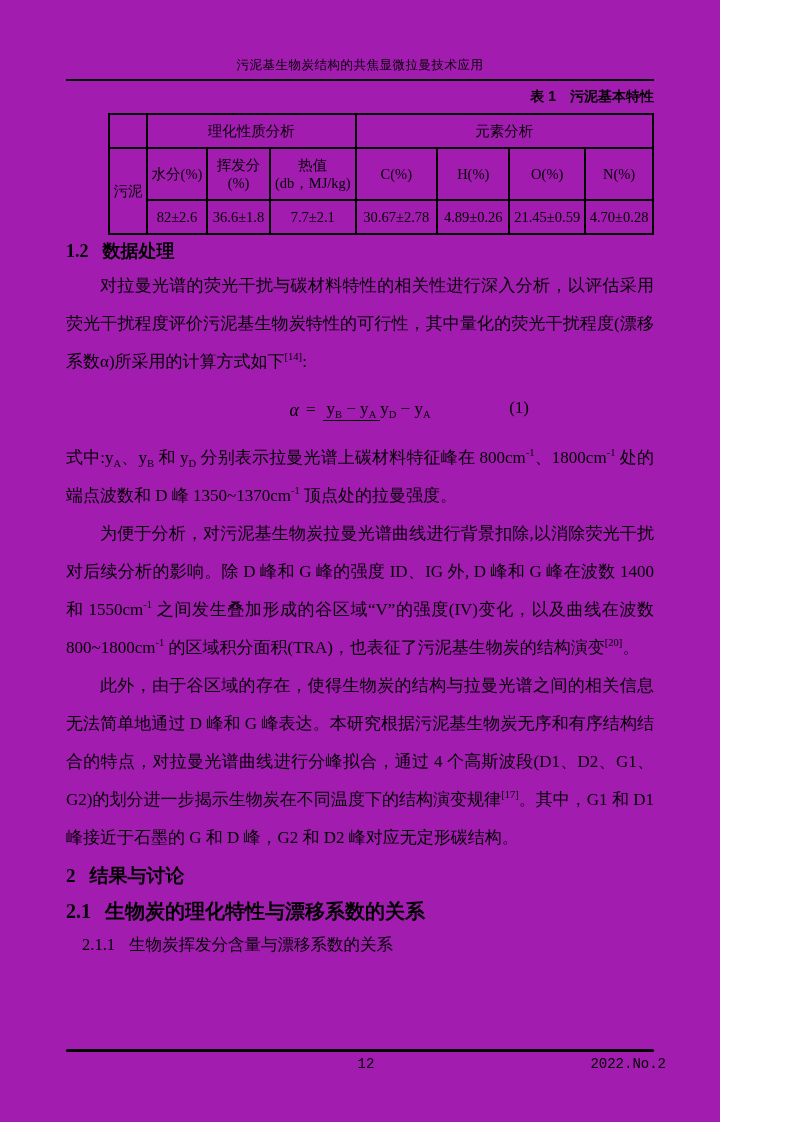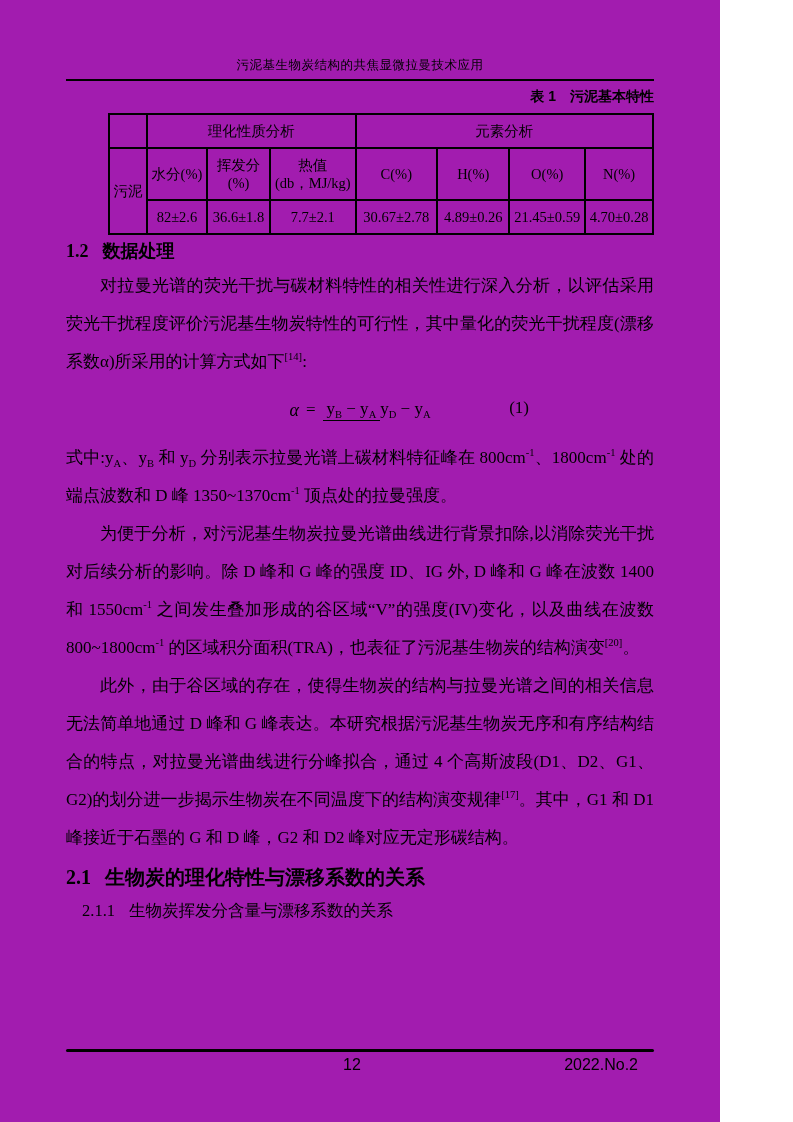--- a/index.html
+++ b/index.html
@@ -88,24 +88,24 @@
   
   .footer-rule {
     position: absolute;
     left: 66px; right: 66px; top: 1049px;
     height: 3px;
     background: #000;
     border-radius: 2px;
   }
   .footer-text {
     position: absolute;
-    left: 66px; right: 82px; top: 1056px;
+    left: 66px; right: 54px; top: 1056px;
     height: 18px;
-    font-family: Liberation Sans, sans-serif;
-    font-size: 16px;
+    font-family: Liberation Mono, monospace;
+    font-size: 14px;
   }
   .footer-page { position: absolute; left: 50%; transform: translateX(-50%); }
   .footer-issue { position: absolute; right: 0; }
 </style>
 </head>
 <body>
 
 <div class="page">
 
   <div class="running-head">污泥基生物炭结构的共焦显微拉曼技术应用</div>
@@ -168,20 +168,23 @@
     </span>
     <span class="formula-number">(1)</span>
   </div>
 
   <p class="para"><span>式中:y</span><sub>A</sub><span>、y</span><sub>B</sub><span> 和 y</span><sub>D</sub><span> 分别表示拉曼光谱上碳材料特征峰在 800cm</span><sup>-1</sup><span>、1800cm</span><sup>-1</sup><span> 处的端点波数和 D 峰 1350~1370cm</span><sup>-1</sup><span> 顶点处的拉曼强度。</span></p>
 
   <p class="para indent"><span>为便于分析，对污泥基生物炭拉曼光谱曲线进行背景扣除,以消除荧光干扰对后续分析的影响。除 D 峰和 G 峰的强度 ID、IG 外, D 峰和 G 峰在波数 1400 和 1550cm</span><sup>-1</sup><span> 之间发生叠加形成的谷区域“V”的强度(IV)变化，以及曲线在波数 800~1800cm</span><sup>-1</sup><span> 的区域积分面积(TRA)，也表征了污泥基生物炭的结构演变</span><sup>[20]</sup><span>。</span></p>
 
   <p class="para indent"><span>此外，由于谷区域的存在，使得生物炭的结构与拉曼光谱之间的相关信息无法简单地通过 D 峰和 G 峰表达。本研究根据污泥基生物炭无序和有序结构结合的特点，对拉曼光谱曲线进行分峰拟合，通过 4 个高斯波段(D1、D2、G1、G2)的划分进一步揭示生物炭在不同温度下的结构演变规律</span><sup>[17]</sup><span>。其中，G1 和 D1 峰接近于石墨的 G 和 D 峰，G2 和 D2 峰对应无定形碳结构。</span></p>
 
+  <div class="hd hd-2">
+    <span class="num">2</span><span>结果与讨论</span>
+  </div>
 
   <div class="hd hd-21">
     <span class="num">2.1</span><span>生物炭的理化特性与漂移系数的关系</span>
   </div>
 
   <div class="hd hd-211">
     <span class="num">2.1.1</span><span>生物炭挥发分含量与漂移系数的关系</span>
   </div>
 
   <div class="footer-rule"></div>

